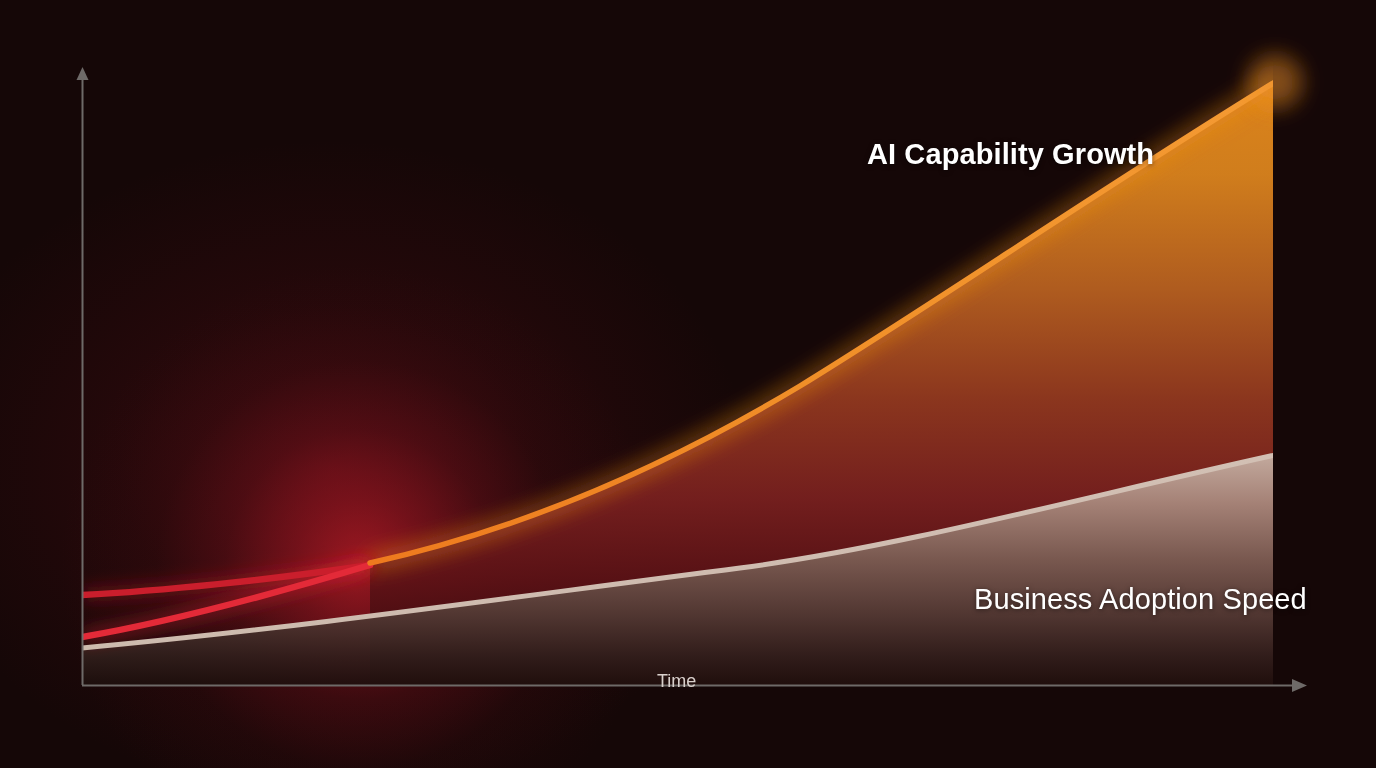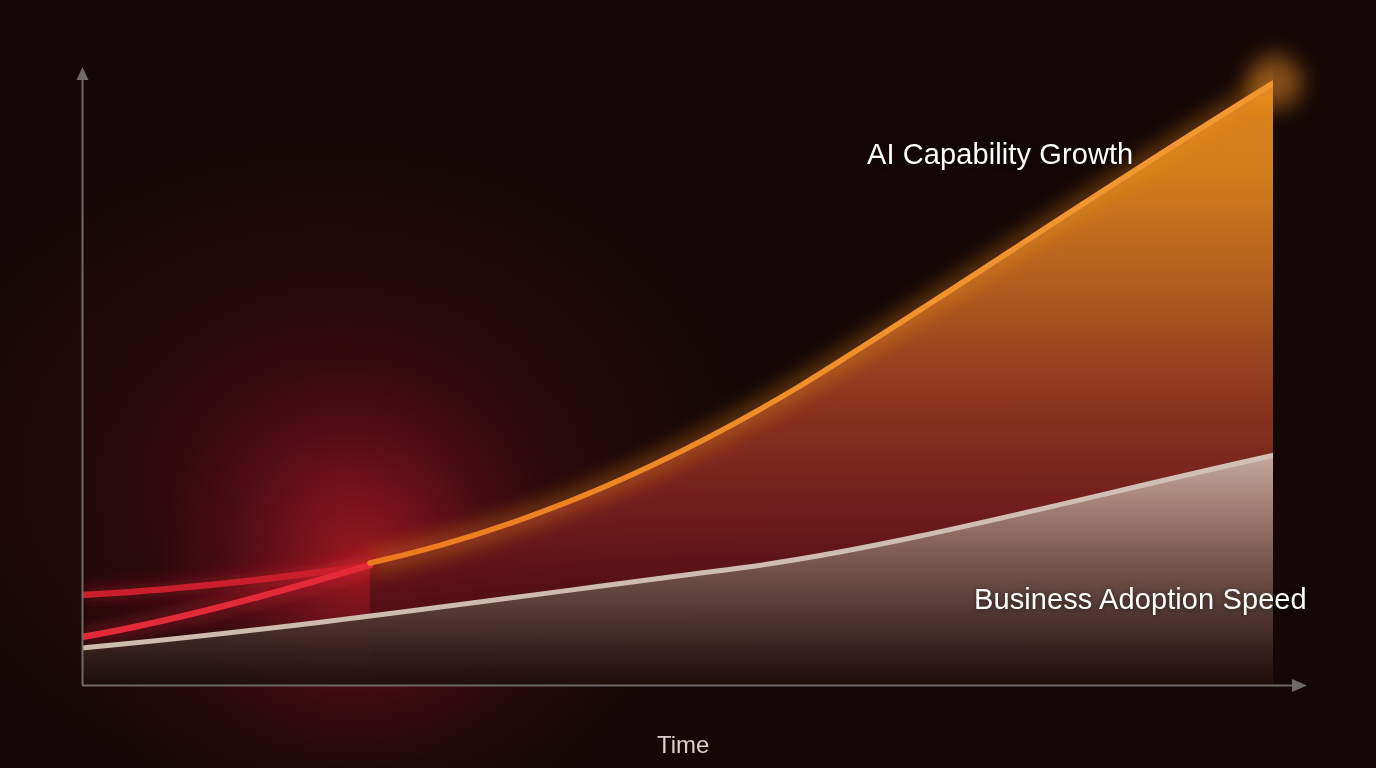--- a/index.html
+++ b/index.html
@@ -44,27 +44,27 @@
     left: 0; top: 0;
   }
   .curve-label {
     position: absolute;
     color: #ffffff;
     font-size: 29px;
     letter-spacing: 0.1px;
     white-space: nowrap;
     text-shadow: 0 1px 5px rgba(0,0,0,0.55);
   }
-  #label-ai { left: 867px; top: 138px; }
+  #label-ai { left: 867px; top: 138px; font-weight: bold; }
   #label-biz { left: 974px; top: 583px; }
   #label-xaxis {
     position: absolute;
-    left: 657px; top: 731px;
+    left: 657px; top: 671px;
     color: #d9d0cc;
-    font-size: 24px;
+    font-size: 18px;
     white-space: nowrap;
   }
 </style>
 </head>
 <body>
 
 <div id="stage">
 
   <div id="bg-base"></div>
   <div id="bg-glow2"></div>

